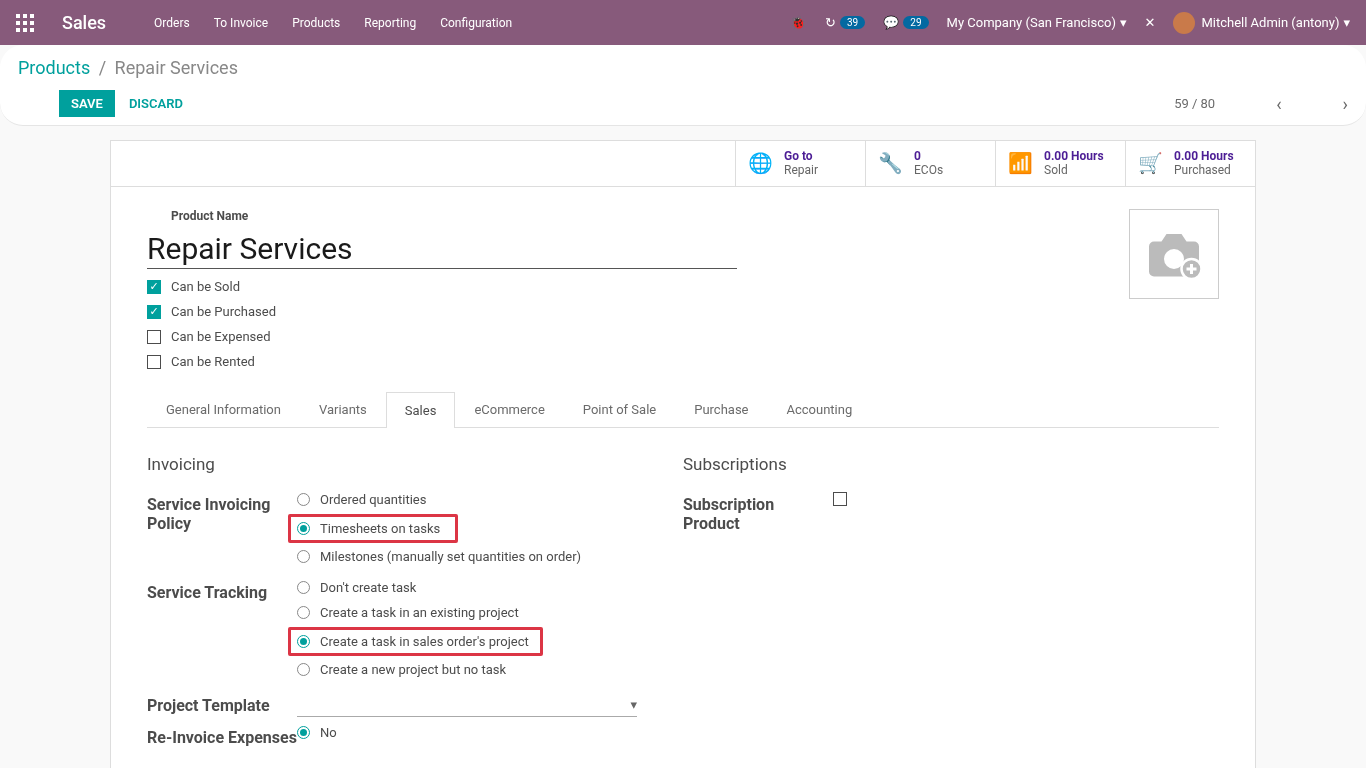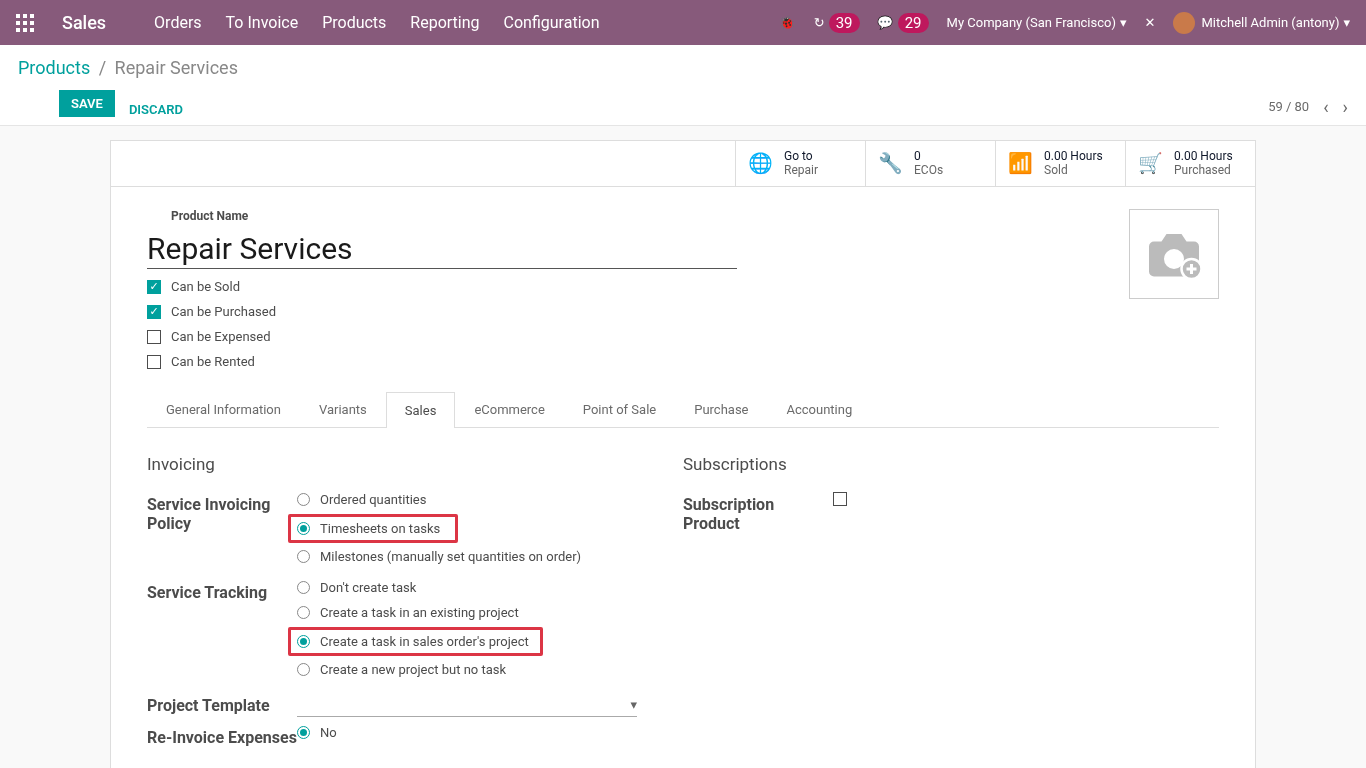--- a/index.html
+++ b/index.html
@@ -2,48 +2,48 @@
 <html><head>
 <meta charset="utf-8">
 <style>
 * { margin: 0; padding: 0; box-sizing: border-box; font-family: -apple-system, BlinkMacSystemFont, "Segoe UI", Roboto, sans-serif; }
 body { background: #f9f9f9; font-size: 13px; color: #4c4c4c; }
 
 .navbar { background: #875A7B; height: 45px; display: flex; align-items: center; padding: 0 16px; color: #fff; }
 .navbar .apps-icon { width: 18px; height: 18px; margin-right: 28px; display: grid; grid-template-columns: repeat(3,4px); grid-template-rows: repeat(3,4px); gap: 3px; cursor: pointer; }
 .navbar .apps-icon span { background: #fff; }
 .navbar .brand { font-size: 18px; font-weight: 500; margin-right: 48px; }
-.navbar .menu-item { color: #fff; margin-right: 24px; font-size: 16px; cursor: pointer; text-align: center; }
+.navbar .menu-item { color: #fff; margin-right: 24px; font-size: 12px; cursor: pointer; text-align: center; }
 .navbar .spacer { flex: 1; }
 .navbar .right-item { margin-left: 18px; display: inline-flex; align-items: center; cursor: pointer; font-size: 13px; }
-.badge-pill { background: #be185d; color: #fff; border-radius: 10px; padding: 1px 7px; font-size: 15px; margin-left: 4px; }
+.badge-pill { background: #0369a1; color: #fff; border-radius: 10px; padding: 1px 7px; font-size: 10px; margin-left: 4px; }
 .avatar { width: 22px; height: 22px; border-radius: 50%; background: #c97a4a; margin-right: 6px; display: inline-block; }
 .caret { margin-left: 4px; }
 
-.subheader { background: #fff; padding: 12px 18px 8px 18px; border-bottom: 1px solid #e5e5e5; }
+.subheader { background: #fff; padding: 12px 18px 8px 18px; border-bottom: 1px solid #e5e5e5; border-radius: 23px; }
 .breadcrumbs { font-size: 18px; margin-bottom: 12px; }
 .breadcrumbs .root { color: #00A09D; cursor: pointer; }
 .breadcrumbs .sep { color: #888; margin: 0 4px; }
 .breadcrumbs .current { color: #888; }
-.subheader-row { display: flex; align-items: flex-end; padding-left: 41px; }
+.subheader-row { display: flex; align-items: center; padding-left: 41px; }
 .btn-save { background: #00A09D; color: #fff; border: none; padding: 6px 12px; font-weight: 600; font-size: 13px; cursor: pointer; margin-right: 14px; }
 .btn-discard { color: #00A09D; background: none; border: none; font-weight: 600; font-size: 13px; cursor: pointer; }
-.pager { margin-left: auto; color: #6b6b6b; font-size: 13px; display: flex; align-items: center; }
+.pager { margin-left: auto; color: #6b6b6b; font-size: 13px; display: flex; align-items: center; gap: 47px; }
 .pager .arrow { margin-left: 14px; cursor: pointer; font-size: 18px; color: #6b6b6b; }
 
 .form-wrap { padding: 14px 110px 40px 110px; }
 .sheet { background: #fff; border: 1px solid #ddd; }
 
 .stat-bar { display: flex; border-bottom: 1px solid #ddd; }
 .stat-spacer { flex: 1; }
 .stat-btn { border-left: 1px solid #ddd; padding: 8px 12px; display: flex; align-items: center; min-width: 130px; cursor: pointer; }
 .stat-btn .icon { font-size: 20px; margin-right: 10px; color: #7a8a99; width: 26px; text-align: center; }
 .stat-btn .globe { color: #d9534f; }
 .stat-btn .lines { line-height: 1.2; color: #666; font-size: 12px; }
-.stat-btn .lines .v1 { color: #0f172a; }
+.stat-btn .lines .v1 { color: #4c1d95; font-weight: bold; }
 
 .body-pad { padding: 22px 36px; }
 .top-row { display: flex; }
 .top-left { flex: 1; }
 .lbl-small { font-weight: 700; font-size: 12px; color: #4c4c4c; margin-bottom: 4px; display: block; padding-left: 24px; }
 .product-name-input { font-size: 30px; color: #1a1a1a; border: none; border-bottom: 1px solid #555; width: 590px; padding: 4px 0 2px 0; outline: none; }
 .image-box { width: 90px; height: 90px; border: 1px solid #ccc; display: flex; align-items: center; justify-content: center; color: #bbb; font-size: 40px; margin-left: auto; cursor: pointer; position: relative; }
 .image-box svg { width: 60px; height: 50px; fill: #bbb; }
 
 .check-row { display: flex; align-items: flex-end; margin-top: 10px; font-size: 13px; }

